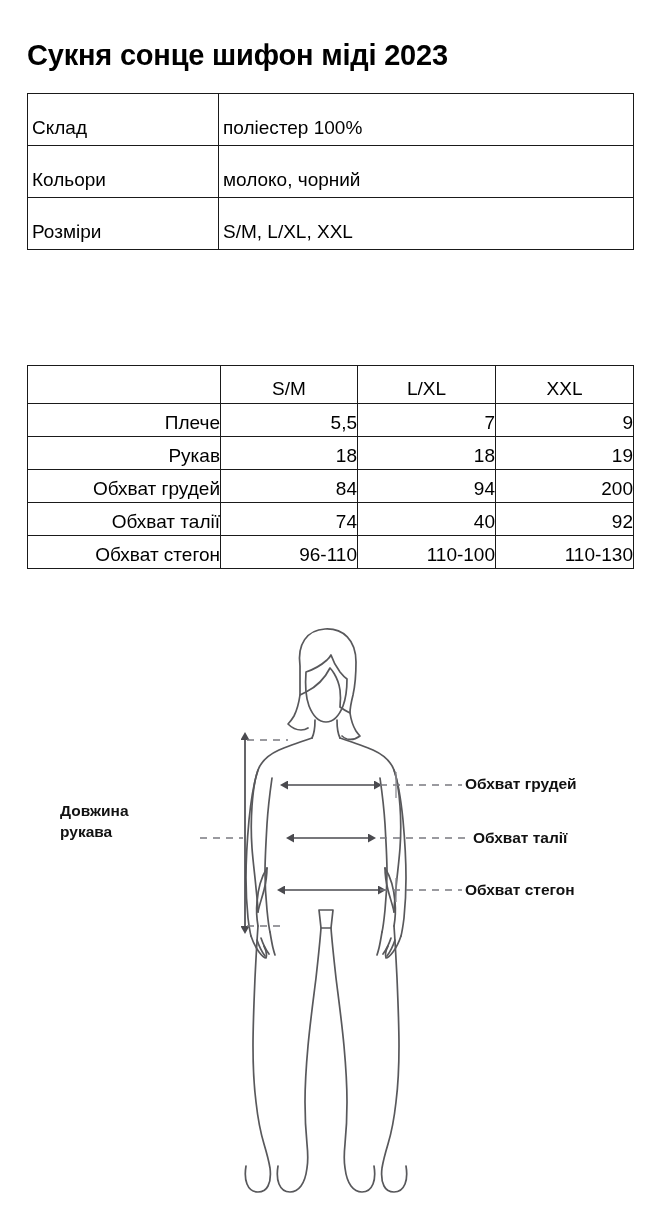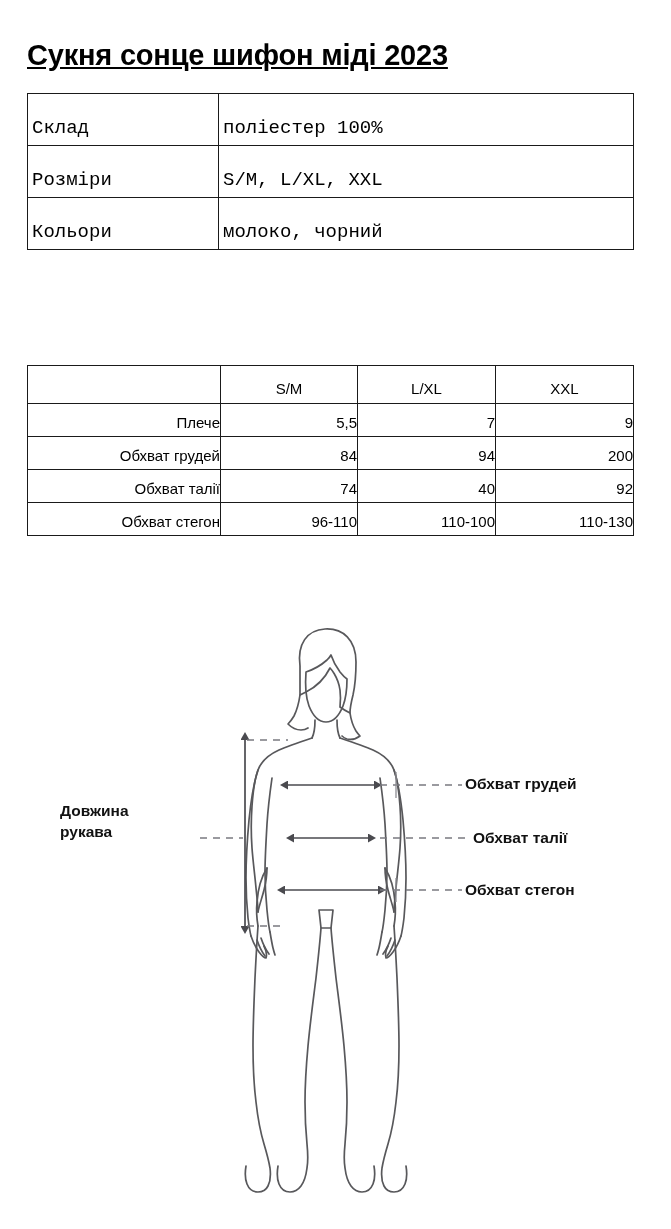--- a/index.html
+++ b/index.html
@@ -19,32 +19,30 @@
   
   .title {
     position: absolute;
     left: 27px;
     top: 38px;
     font-size: 29px;
     font-weight: bold;
     letter-spacing: -0.2px;
     white-space: nowrap;
     line-height: 34px;
-    text-decoration: underline;
   }
 
   
   .info-table {
     position: absolute;
     left: 27px;
     top: 93px;
     width: 606px;
     border-collapse: collapse;
     table-layout: fixed;
-    font-family: Liberation Mono, monospace;
   }
   .info-table td {
     border: 1.6px solid #1a1a1a;
     font-size: 19px;
     line-height: 22px;
     padding: 0 0 6px 4px;
     vertical-align: bottom;
     height: 52px;
     box-sizing: border-box;
   }
@@ -59,21 +57,21 @@
     width: 606px;
     border-collapse: collapse;
     table-layout: fixed;
   }
   .size-table col.s0 { width: 193px; }
   .size-table col.s1 { width: 137px; }
   .size-table col.s2 { width: 138px; }
   .size-table col.s3 { width: 138px; }
   .size-table td, .size-table th {
     border: 1.5px solid #1a1a1a;
-    font-size: 15px;
+    font-size: 19px;
     line-height: 21px;
     font-weight: normal;
     height: 33px;
     box-sizing: border-box;
     padding: 0;
   }
   .size-table .rowhead {
     text-align: right;
     padding-left: 4px;
     vertical-align: bottom;
@@ -130,26 +128,26 @@
   <colgroup>
       <col class="c1">
       <col class="c2">
     </colgroup>
   <tbody>
     <tr>
       <td>Склад</td>
       <td>поліестер 100%</td>
     </tr>
     <tr>
+      <td>Кольори</td>
+      <td>молоко, чорний</td>
+    </tr>
+    <tr>
       <td>Розміри</td>
       <td>S/M, L/XL, XXL</td>
-    </tr>
-    <tr>
-      <td>Кольори</td>
-      <td>молоко, чорний</td>
     </tr>
   </tbody>
 </table>
 
 <table class="size-table">
   <colgroup>
       <col class="s0">
       <col class="s1">
       <col class="s2">
       <col class="s3">
@@ -161,20 +159,26 @@
       <th>L/XL</th>
       <th>XXL</th>
     </tr>
   </thead>
   <tbody>
     <tr>
       <td class="rowhead">Плече</td>
       <td class="val">5,5</td>
       <td class="val">7</td>
       <td class="val">9</td>
+    </tr>
+    <tr>
+      <td class="rowhead">Рукав</td>
+      <td class="val">18</td>
+      <td class="val">18</td>
+      <td class="val">19</td>
     </tr>
     <tr>
       <td class="rowhead">Обхват грудей</td>
       <td class="val">84</td>
       <td class="val">94</td>
       <td class="val">200</td>
     </tr>
     <tr>
       <td class="rowhead">Обхват талії</td>
       <td class="val">74</td>

